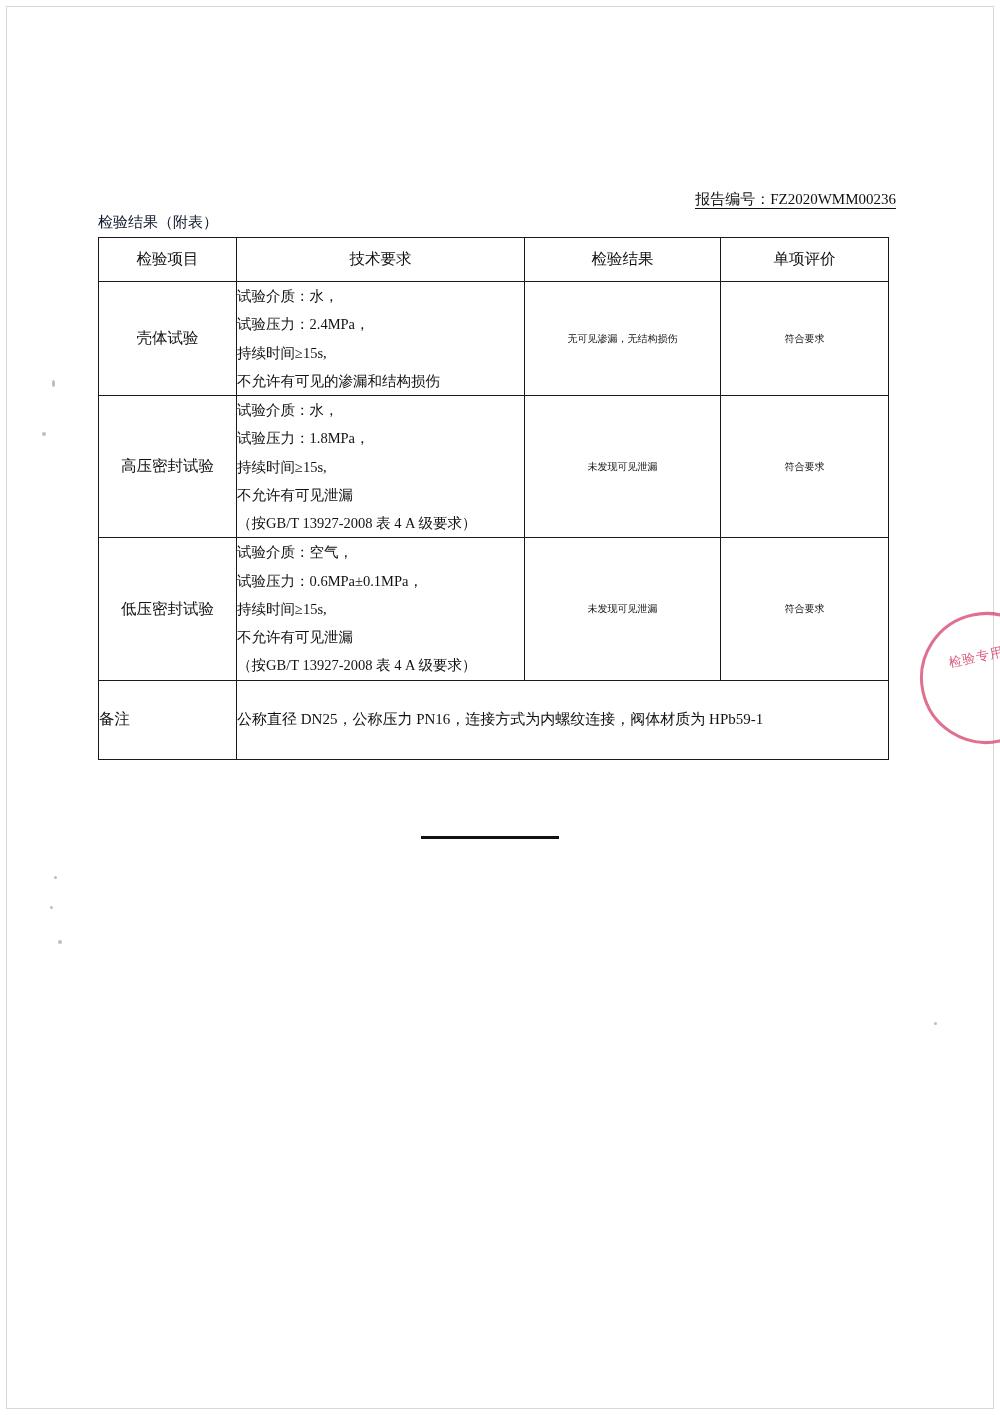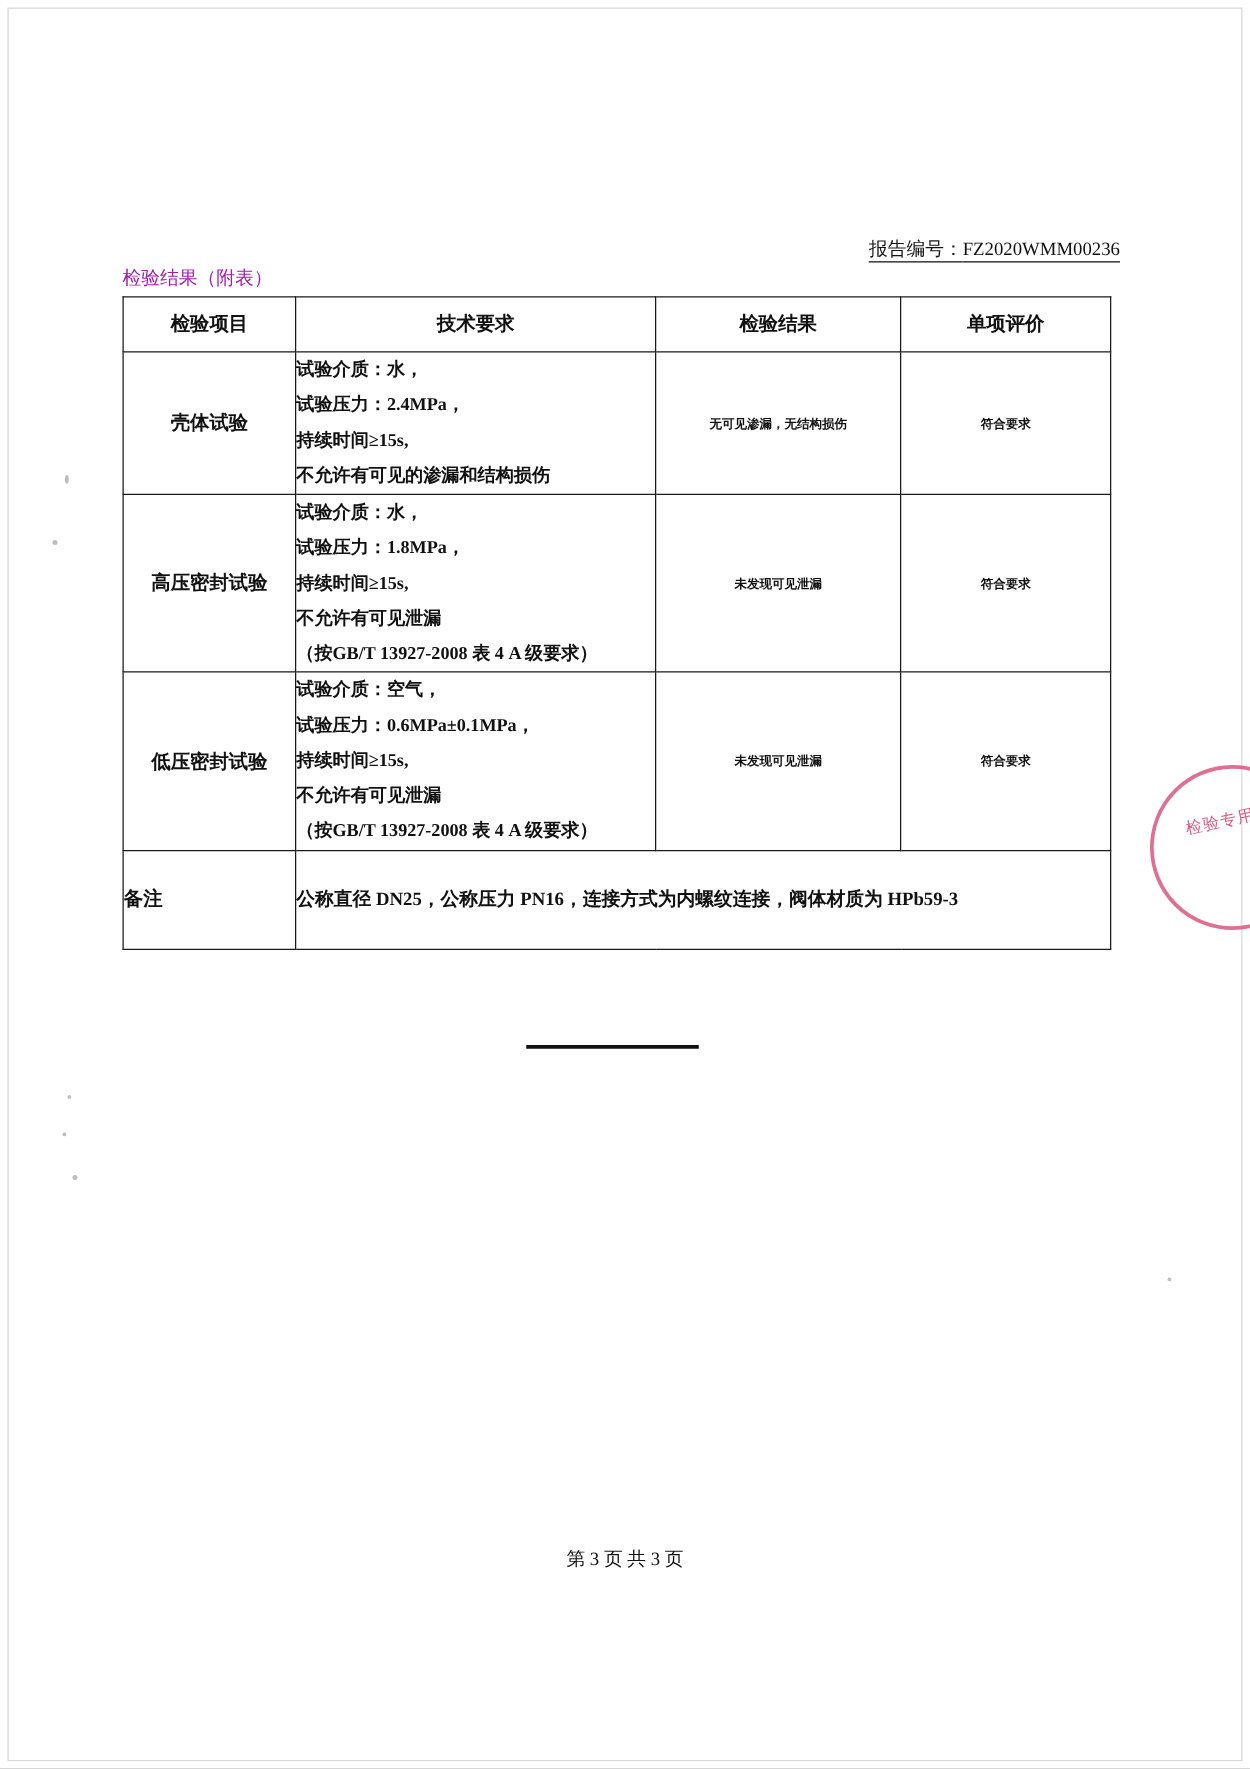--- a/index.html
+++ b/index.html
@@ -54,35 +54,35 @@
   .report-no .value {
     border-bottom: 1px solid #111;
     padding-bottom: 1px;
     font-family: "Liberation Serif", serif;
   }
   .section-label {
     position: absolute;
     top: 213px;
     left: 98px;
     font-size: 15px;
-    color: #a21caf;
+    color: #0f172a;
   }
   table.result-table {
     position: absolute;
     top: 237px;
     left: 98px;
     width: 790px;
     border-collapse: collapse;
     table-layout: fixed;
   }
   table.result-table td, table.result-table th {
     border: 1px solid #1a1a1a;
     padding: 0;
     vertical-align: middle;
-    font-weight: bold;
+    font-weight: normal;
     color: #111;
   }
   thead th {
     height: 43px;
     text-align: center;
     font-size: 15.5px;
   }
   .col-item   { width: 138px; }
   .col-req    { width: 288px; }
   .col-result { width: 196px; }
@@ -226,24 +226,23 @@
           <div class="req-line">试验压力：0.6MPa±0.1MPa，</div>
           <div class="req-line">持续时间≥15s,</div>
           <div class="req-line">不允许有可见泄漏</div>
           <div class="req-line">（按GB/T 13927-2008  表 4 A 级要求）</div>
         </td>
         <td class="c-result">未发现可见泄漏</td>
         <td class="c-eval">符合要求</td>
       </tr>
       <tr>
         <td class="c-remark-label">备注</td>
-        <td class="c-remark-text" colspan="3">公称直径 DN25，公称压力 PN16，连接方式为内螺纹连接，阀体材质为 HPb59-3</td>
+        <td class="c-remark-text" colspan="3">公称直径 DN25，公称压力 PN16，连接方式为内螺纹连接，阀体材质为 HPb59-1</td>
       </tr>
     </tbody>
   </table>
 
   <div class="end-rule"></div>
 
   <div class="stamp"></div>
   <div class="stamp-inner">检验专用章</div>
 
-  <div class="page-footer">第 3 页 共 3 页</div>
 </div>
 
 </body></html>

